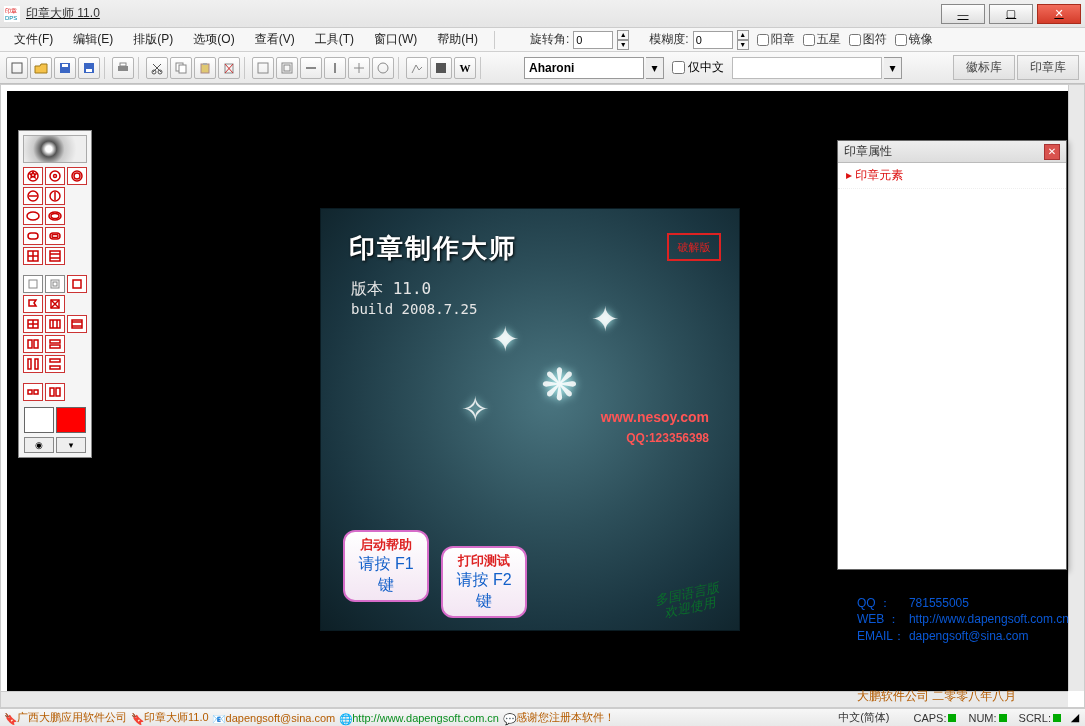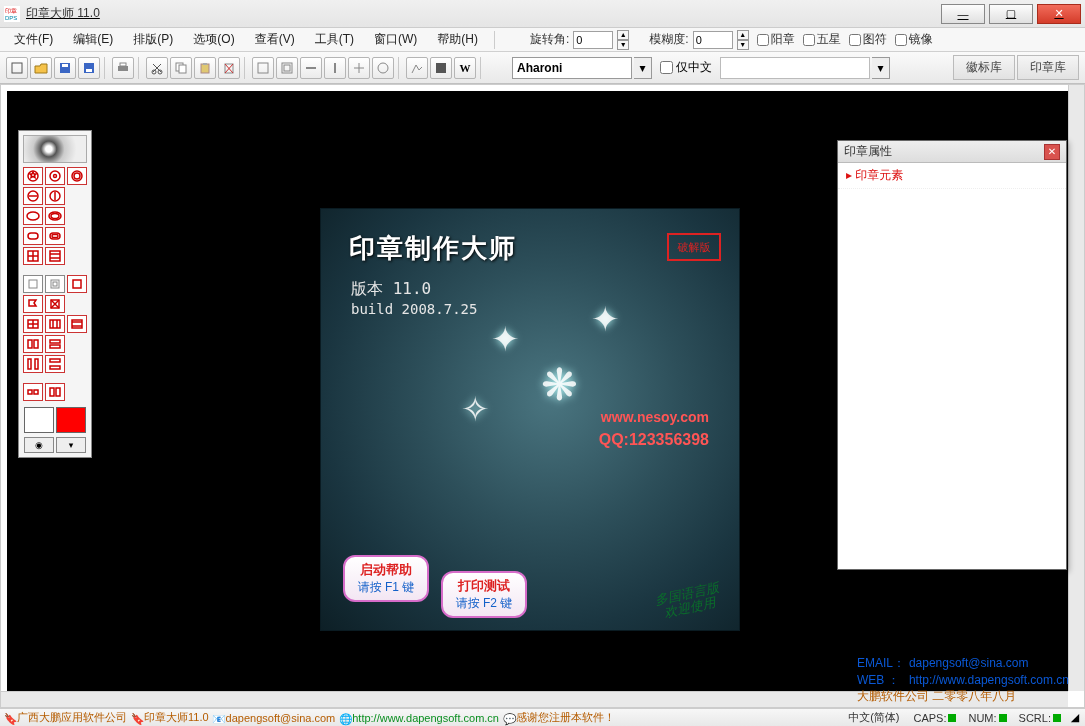--- a/index.html
+++ b/index.html
@@ -21,21 +21,21 @@
   .menubar .field-label { color:#333; margin-left:2px; }
   .menubar input[type=text] { width:40px; height:18px; border:1px solid #a0a0a0; font-size:11px; padding:0 2px; }
   .menubar label { display:flex; align-items:center; gap:2px; color:#333; margin-left:4px; }
   .menubar input[type=checkbox]{ width:12px; height:12px; }
   
   
   .toolbar { height: 32px; background: linear-gradient(#fafafa,#e9e9e9); border-bottom: 1px solid #c0c0c0; display:flex; align-items:center; padding: 0 6px; gap:2px; }
   .tbtn { width:22px; height:22px; border:1px solid #b5b5b5; background:linear-gradient(#fff,#ebebeb); display:flex; align-items:center; justify-content:center; font-size:11px; border-radius:2px;}
   .tbtn svg { display:block; }
   .tsep { width:4px; height:22px; border-left:1px solid #c8c8c8; margin:0 2px; }
-  .font-box { margin-left:24px; width:120px; height:22px; border:1px solid #999; background:#fff; display:flex; align-items:center; padding:0 4px; font-weight:bold;}
+  .font-box { margin-left:36px; width:120px; height:22px; border:1px solid #999; background:#fff; display:flex; align-items:center; padding:0 4px; font-weight:bold;}
   .font-dd { width:18px; height:22px; border:1px solid #999; border-left:none; background:#eee; display:flex;align-items:center;justify-content:center;}
   .right-tabs { margin-left:auto; display:flex; gap:2px; }
   .rtab { padding:3px 12px; background:linear-gradient(#f5f5f5,#e2e2e2); border:1px solid #bbb; color:#444; }
   
   
   .main { display:flex; height: calc(726px - 28px - 24px - 32px - 18px); background:#fff; position:relative; }
   .canvas-wrap { flex:1; background:#fff; position:relative; overflow:hidden; border:1px solid #ccc; }
   .canvas-inner { position:absolute; left:6px; top:6px; right:16px; bottom:16px; background:#000; }
   
   
@@ -52,54 +52,54 @@
   .palette .foot { margin-top:4px; display:flex; gap:2px; justify-content:center; }
   .palette .foot .mini{ width:30px; height:16px; border:1px solid #888; background:#eee; font-size:9px; display:flex;align-items:center;justify-content:center;}
   
   
   .splash { position:absolute; left:320px; top:208px; width:420px; height:423px; background: radial-gradient(ellipse at 55% 45%, #4a7580 0%, #2d4f5a 40%, #1a3540 70%, #0d1f26 100%); border:1px solid #0a1b22; color:#fff;padding-left:47px; }
   .splash .title { font-size:26px; font-weight:bold; position:absolute; left:28px; top:22px; letter-spacing:2px; text-shadow:1px 1px 3px #000;}
   .splash .ver { position:absolute; left:30px; top:70px; font-family:monospace; font-size:16px; color:#e6e6e6;}
   .splash .build{ position:absolute; left:30px; top:92px; font-family:monospace; font-size:14px; color:#e6e6e6;}
   .splash .stampmark { position:absolute; right:18px; top:24px; width:54px; height:28px; border:2px solid #d22; color:#d22; font-size:11px; display:flex;align-items:center;justify-content:center;}
   .splash .url { position:absolute; right:30px; top:200px; color:#f55; font-weight:bold; font-size:14px;}
-  .splash .qq { position:absolute; right:30px; top:222px; color:#f55; font-weight:bold; font-size:16px;}
+  .splash .qq { position:absolute; right:30px; top:222px; color:#f55; font-weight:bold; font-size:12px;}
   .splash .btn { position:absolute; width:86px; background:linear-gradient(#fff,#f3e6f3); border:2px solid #d66cc9; border-radius:12px; padding:4px 6px; text-align:center;}
   .splash .btn .l1{ color:#d22; font-size:13px; font-weight:bold;}
-  .splash .btn .l2{ color:#1360c9; font-size:12px;}
+  .splash .btn .l2{ color:#1360c9; font-size:16px;}
   .splash .btn.b1{ left:22px; bottom:28px;}
   .splash .btn.b2{ left:120px; bottom:12px;}
   .splash .welcome { position:absolute; right:18px; bottom:14px; color:#0a6e2a; font-style:italic; font-size:13px; transform:rotate(-12deg); line-height:1.1; text-align:center;}
   .splash .leaf { position:absolute; color:rgba(255,255,255,.85); font-size:34px; text-shadow:0 0 8px #bff;}
   
   
   .props { position:absolute; right:18px; top:140px; width:230px; height:430px; background:#fff; border:1px solid #666; box-shadow:2px 2px 6px rgba(0,0,0,.3); }
   .props .head { height:22px; background:linear-gradient(#eee,#ddd); display:flex; align-items:center; padding:0 6px; border-bottom:1px solid #bbb;}
   .props .head .t { flex:1; color:#333; }
   .props .head .x { width:16px; height:16px; background:#d9534f; color:#fff; display:flex;align-items:center;justify-content:center; font-size:10px; border:1px solid #a33;}
   .props .section { color:#d11; padding:4px 8px; font-size:12px; border-bottom:1px dotted #eee;}
   .props .section::before{content:'▸ ';}
   
   
   .contact { position:absolute; right:16px; bottom:22px; color:#0a58d6; font-size:12px; line-height:1.35; }
   .contact .row span.label{ display:inline-block; width:52px;}
   .contact a{ color:#0a58d6; text-decoration:none;}
-  .contact .org{ color:#b55c00;}
+  .contact .org{ color:#b55c00;margin-top:44px;}
   
   
   .vscroll{ position:absolute; right:0; top:0; bottom:16px; width:16px; background:#e9e9e9; border-left:1px solid #ccc;}
   .hscroll{ position:absolute; left:0; right:16px; bottom:0; height:16px; background:#e9e9e9; border-top:1px solid #ccc;}
   
   
   .statusbar { height:18px; background:linear-gradient(#f7f7f7,#e8e8e8); border-top:1px solid #ccc; display:flex; align-items:center; font-size:11px; padding:0 4px; gap:4px;}
   .statusbar .sitem{ display:flex; align-items:center; gap:3px; color:#b55c00;}
   .statusbar .sitem.link{ color:#0a8f20;}
   .statusbar .sitem .dot{ width:10px;height:10px; display:inline-block;}
   .statusbar .spacer{flex:1;}
-  .statusbar .ime{ color:#333; margin-right:6px;}
+  .statusbar .ime{ color:#333; margin-right:16px;}
   .statusbar .ind{ padding:0 4px; color:#333;}
   .statusbar .ind .sq{ display:inline-block; width:8px;height:8px; background:#0a0; margin-left:2px;}
 </style>
 </head>
 <body>
 
 <div class="titlebar">
   <span class="app-icon">
     <svg width="16" height="16">
         <rect width="16" height="16" fill="#fff"></rect>
@@ -480,22 +480,23 @@
 
 <div class="props">
   <div class="head">
     <span class="t">印章属性</span>
     <span class="x">✕</span>
   </div>
   <div class="section">印章元素</div>
 </div>
 
 <div class="contact">
+  <div class="row"><span class="label">QQ  ：</span><span>781555005</span></div>
+  <div class="row"><span class="label">WEB ：</span><a>http://www.dapengsoft.com.cn</a></div>
   <div class="row"><span class="label">EMAIL：</span><a>dapengsoft@sina.com</a></div>
-  <div class="row"><span class="label">WEB ：</span><a>http://www.dapengsoft.com.cn</a></div>
   <div class="org">大鹏软件公司  二零零八年八月</div>
 </div>
 
 <div class="statusbar">
   <span class="sitem">
       <span class="dot">🔖</span>
       <span>广西大鹏应用软件公司</span>
     </span>
   <span class="sitem">
       <span class="dot">🔖</span>

